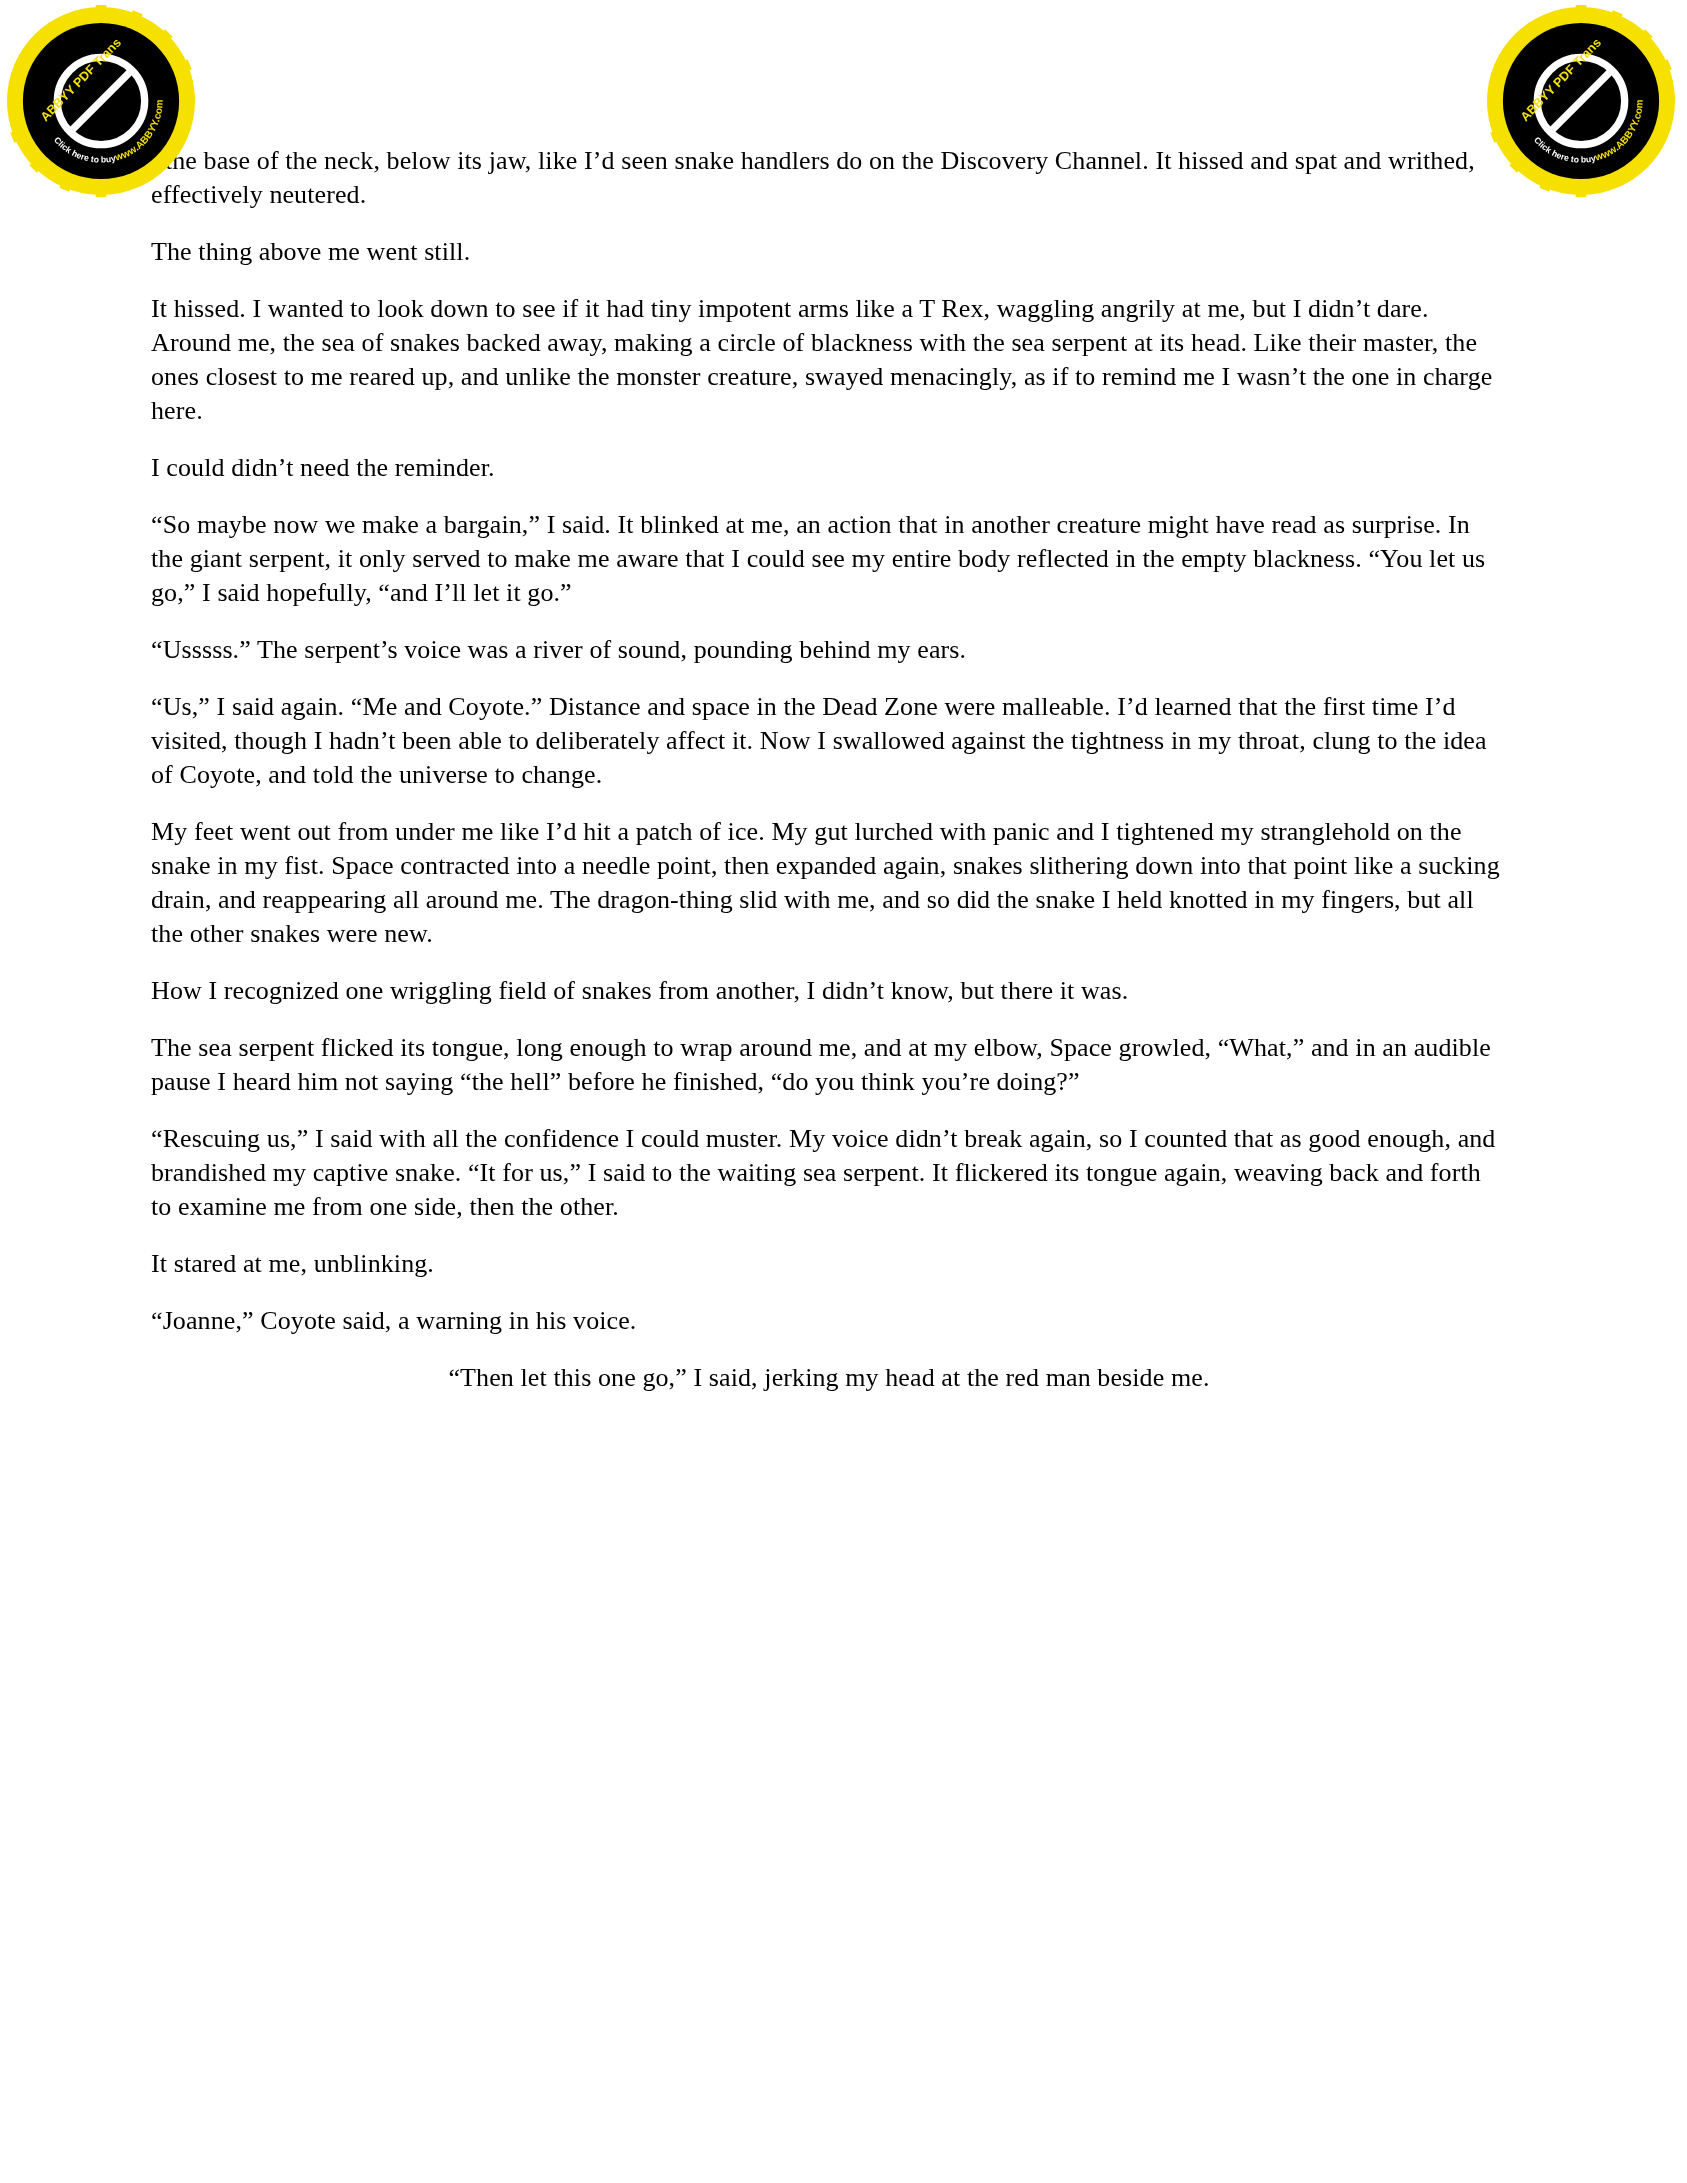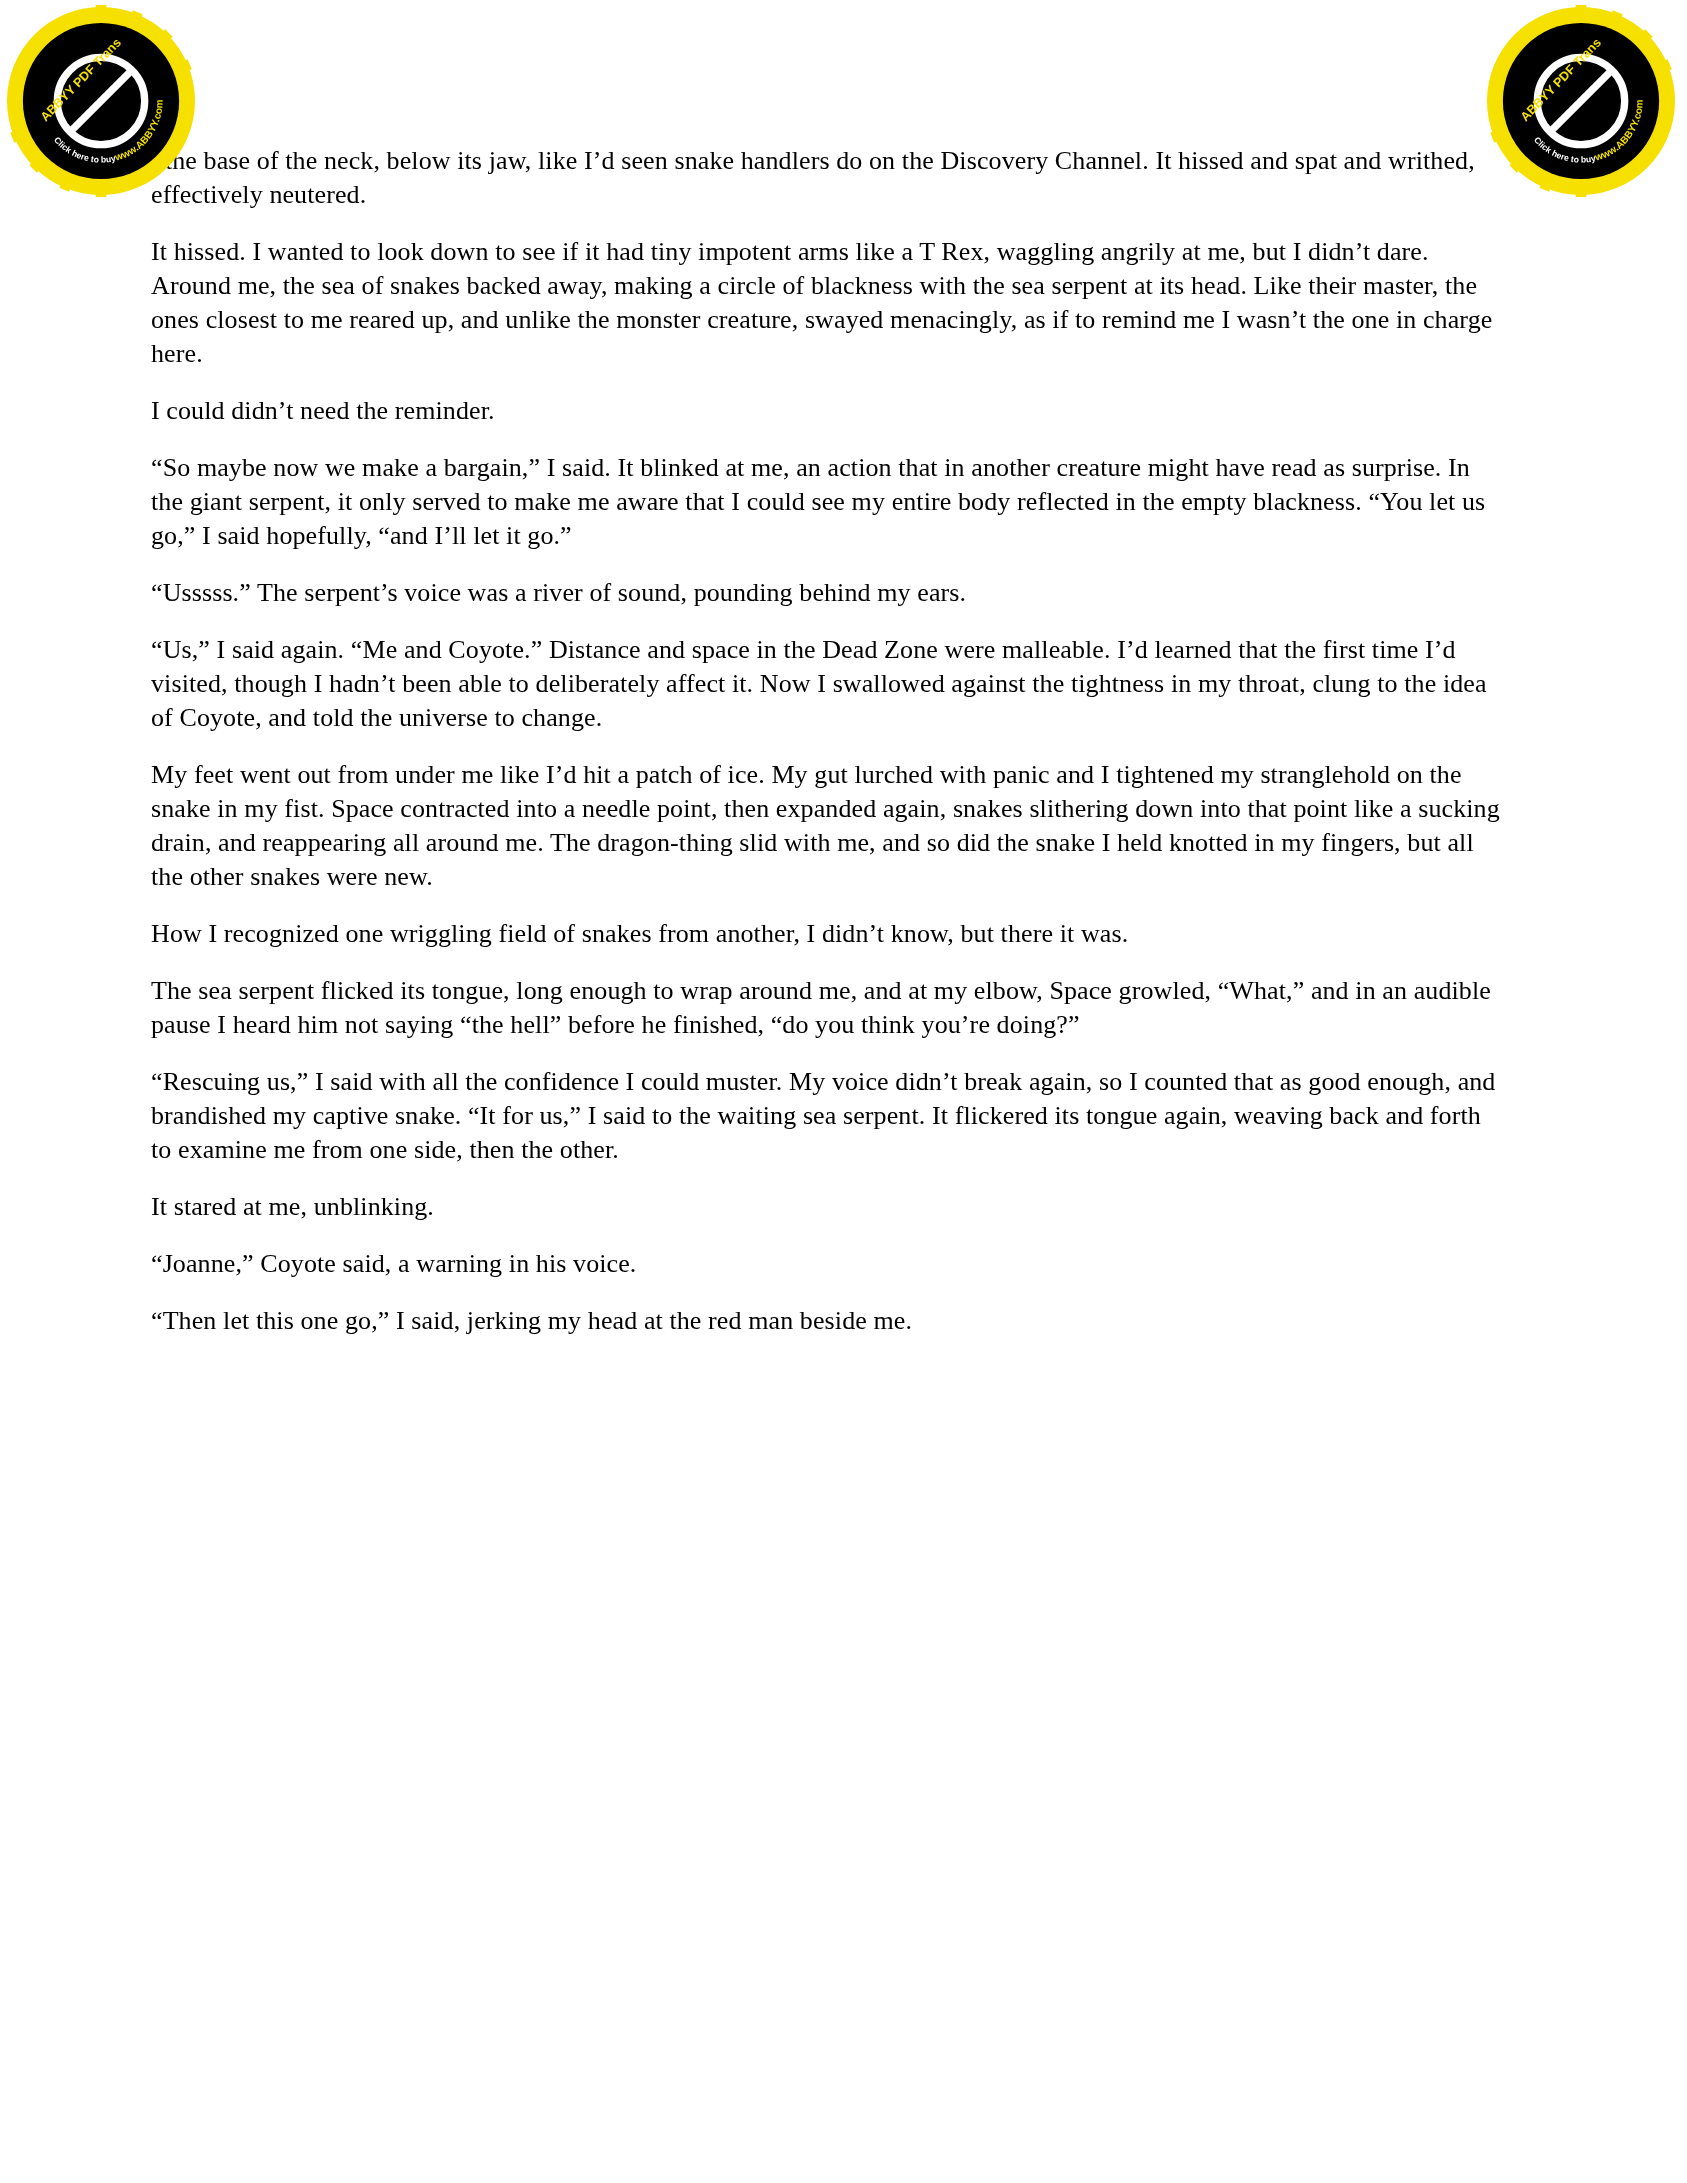--- a/index.html
+++ b/index.html
@@ -32,40 +32,42 @@
   }
   .para {
     font-size: 26px;
     line-height: 34px;
     text-align: left;
     margin: 0 0 23px 0;
     letter-spacing: 0.1px;
   }
   .para:last-child {
     margin-bottom: 0;
+    text-align: center;
   }
 
   
   .stamp {
     position: absolute;
     width: 192px;
     height: 192px;
     top: 5.3px;
   }
   .stamp.left  { left: 5.3px; }
   .stamp.right { left: 1485px; }
   .stamp svg { display: block; width: 192px; height: 192px; }
 </style>
 </head>
 <body>
 
 <div class="page">
 
   <div class="text-column">
     <p class="para">t the base of the neck, below its jaw, like I’d seen snake handlers do on the Discovery Channel. It hissed and spat and writhed, effectively neutered.</p>
+    <p class="para">The thing above me went still.</p>
     <p class="para">It hissed. I wanted to look down to see if it had tiny impotent arms like a T Rex, waggling angrily at me, but I didn’t dare. Around me, the sea of snakes backed away, making a circle of blackness with the sea serpent at its head. Like their master, the ones closest to me reared up, and unlike the monster creature, swayed menacingly, as if to remind me I wasn’t the one in charge here.</p>
     <p class="para">I could didn’t need the reminder.</p>
     <p class="para">“So maybe now we make a bargain,” I said. It blinked at me, an action that in another creature might have read as surprise. In the giant serpent, it only served to make me aware that I could see my entire body reflected in the empty blackness. “You let us go,” I said hopefully, “and I’ll let it go.”</p>
     <p class="para">“Usssss.” The serpent’s voice was a river of sound, pounding behind my ears.</p>
     <p class="para">“Us,” I said again. “Me and Coyote.” Distance and space in the Dead Zone were malleable. I’d learned that the first time I’d visited, though I hadn’t been able to deliberately affect it. Now I swallowed against the tightness in my throat, clung to the idea of Coyote, and told the universe to change.</p>
     <p class="para">My feet went out from under me like I’d hit a patch of ice. My gut lurched with panic and I tightened my stranglehold on the snake in my fist. Space contracted into a needle point, then expanded again, snakes slithering down into that point like a sucking drain, and reappearing all around me. The dragon-thing slid with me, and so did the snake I held knotted in my fingers, but all the other snakes were new.</p>
     <p class="para">How I recognized one wriggling field of snakes from another, I didn’t know, but there it was.</p>
     <p class="para">The sea serpent flicked its tongue, long enough to wrap around me, and at my elbow, Space growled, “What,” and in an audible pause I heard him not saying “the hell” before he finished, “do you think you’re doing?”</p>
     <p class="para">“Rescuing us,” I said with all the confidence I could muster. My voice didn’t break again, so I counted that as good enough, and brandished my captive snake. “It for us,” I said to the waiting sea serpent. It flickered its tongue again, weaving back and forth to examine me from one side, then the other.</p>
     <p class="para">It stared at me, unblinking.</p>

